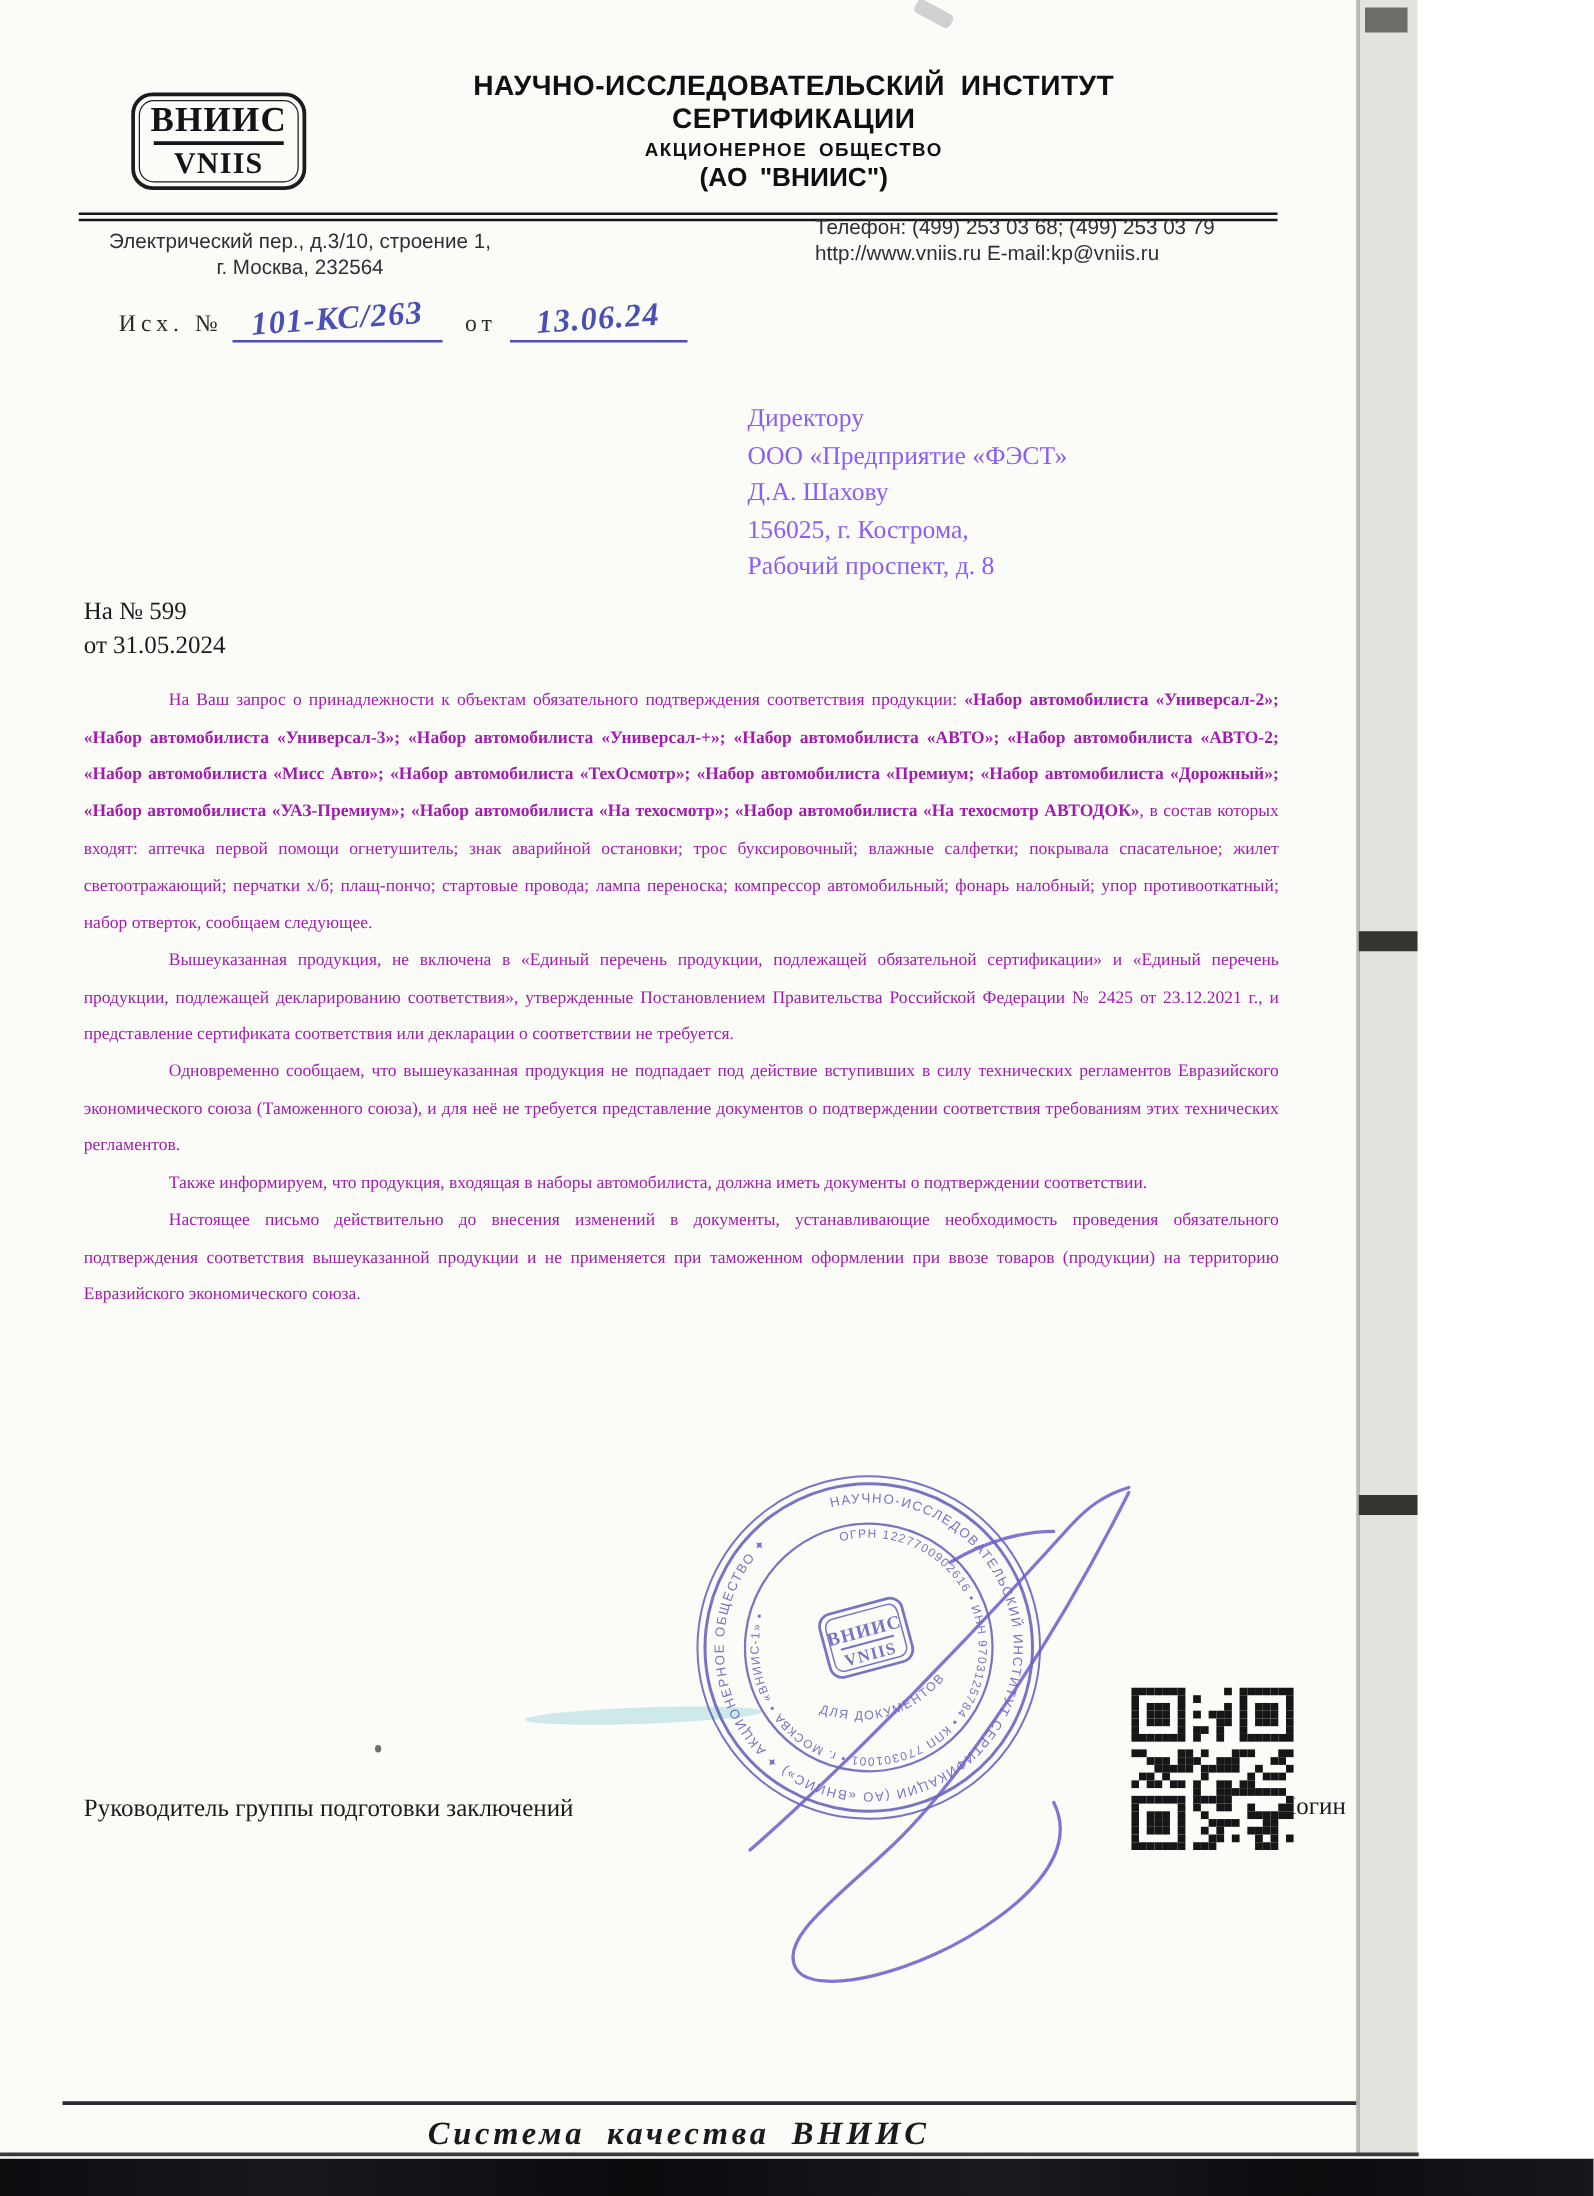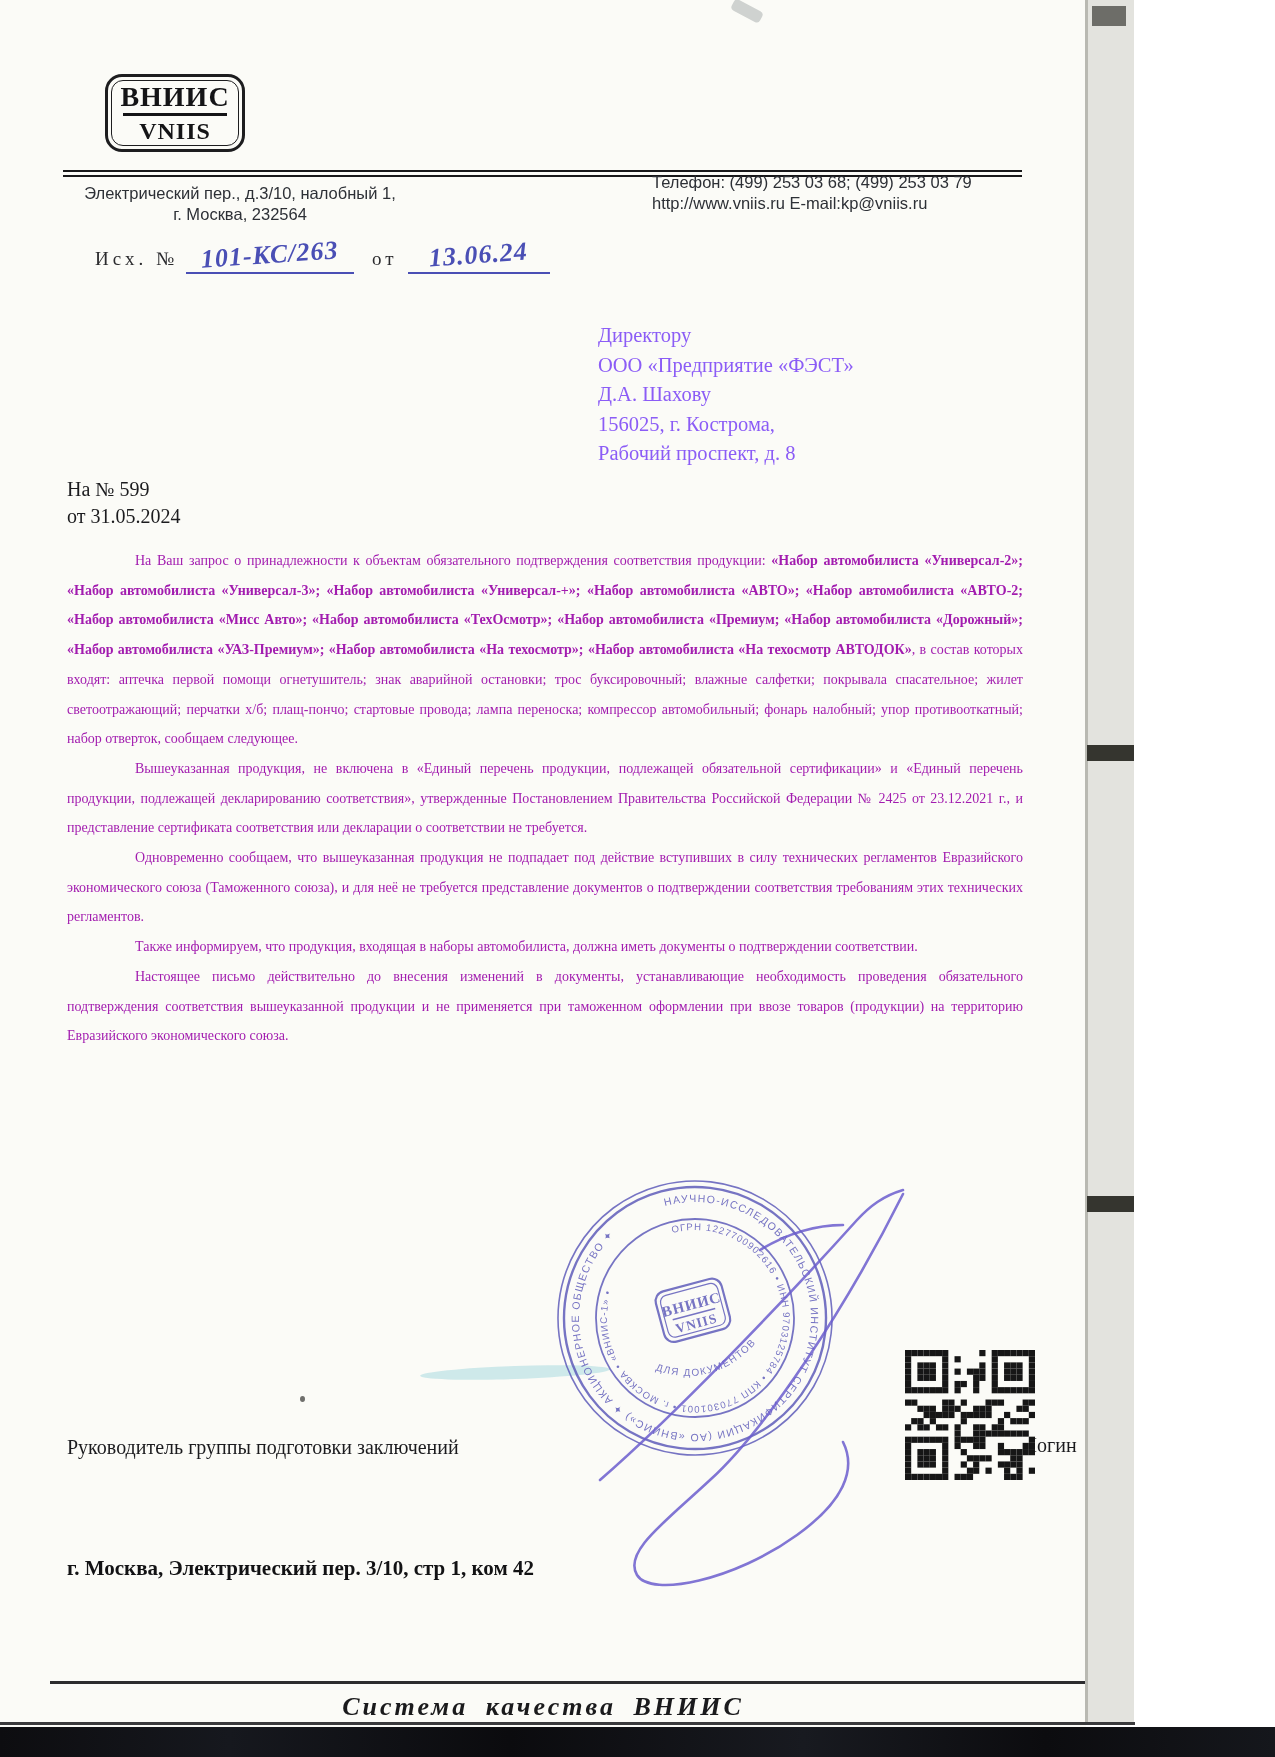--- a/index.html
+++ b/index.html
@@ -91,25 +91,30 @@
   <div class="speck"></div>
 
   <div class="logo">
     <div class="logo-inner">
       <div class="logo-top">ВНИИС</div>
       <div class="logo-rule"></div>
       <div class="logo-bottom">VNIIS</div>
     </div>
   </div>
 
+  <div class="titles">
+    <div class="t1">НАУЧНО-ИССЛЕДОВАТЕЛЬСКИЙ ИНСТИТУТ СЕРТИФИКАЦИИ</div>
+    <div class="t2">АКЦИОНЕРНОЕ ОБЩЕСТВО</div>
+    <div class="t3">(АО "ВНИИС")</div>
+  </div>
 
   <div class="double-rule"></div>
 
   <div class="addr">
-    <div>Электрический пер., д.3/10, налобный 1,</div>
+    <div>Электрический пер., д.3/10, строение 1,</div>
     <div>г. Москва, 232564</div>
   </div>
   <div class="contacts">
     <div>Телефон: (499) 253 03 68; (499) 253 03 79</div>
     <div>http://www.vniis.ru  E-mail:kp@vniis.ru</div>
   </div>
 
   <div class="ref-line">
     <span class="typewriter">Исх. №</span><span class="hand-slot slot1"><span class="hand">101-КС/263</span></span><span class="typewriter ot">от</span><span class="hand-slot slot2"><span class="hand">13.06.24</span></span>
   </div>
@@ -388,20 +393,19 @@
       <rect x="37.14" y="123.81" width="6.19" height="6.19" fill="#161616"></rect>
       <rect x="49.52" y="123.81" width="6.19" height="6.19" fill="#161616"></rect>
       <rect x="55.71" y="123.81" width="6.19" height="6.19" fill="#161616"></rect>
       <rect x="61.90" y="123.81" width="6.19" height="6.19" fill="#161616"></rect>
       <rect x="99.05" y="123.81" width="6.19" height="6.19" fill="#161616"></rect>
       <rect x="105.24" y="123.81" width="6.19" height="6.19" fill="#161616"></rect>
       <rect x="111.43" y="123.81" width="6.19" height="6.19" fill="#161616"></rect>
     </svg>
 
   <div class="footer-phones">
-    <div>г. Москва, Электрический пер. 3/10, стр 1, ком 42</div>
   </div>
 
   <div class="rule-a"></div>
   <div class="quality">Система качества ВНИИС</div>
   <div class="rule-b"></div>
   <div class="black-bar"></div>
 </div>
 
 </body></html>

